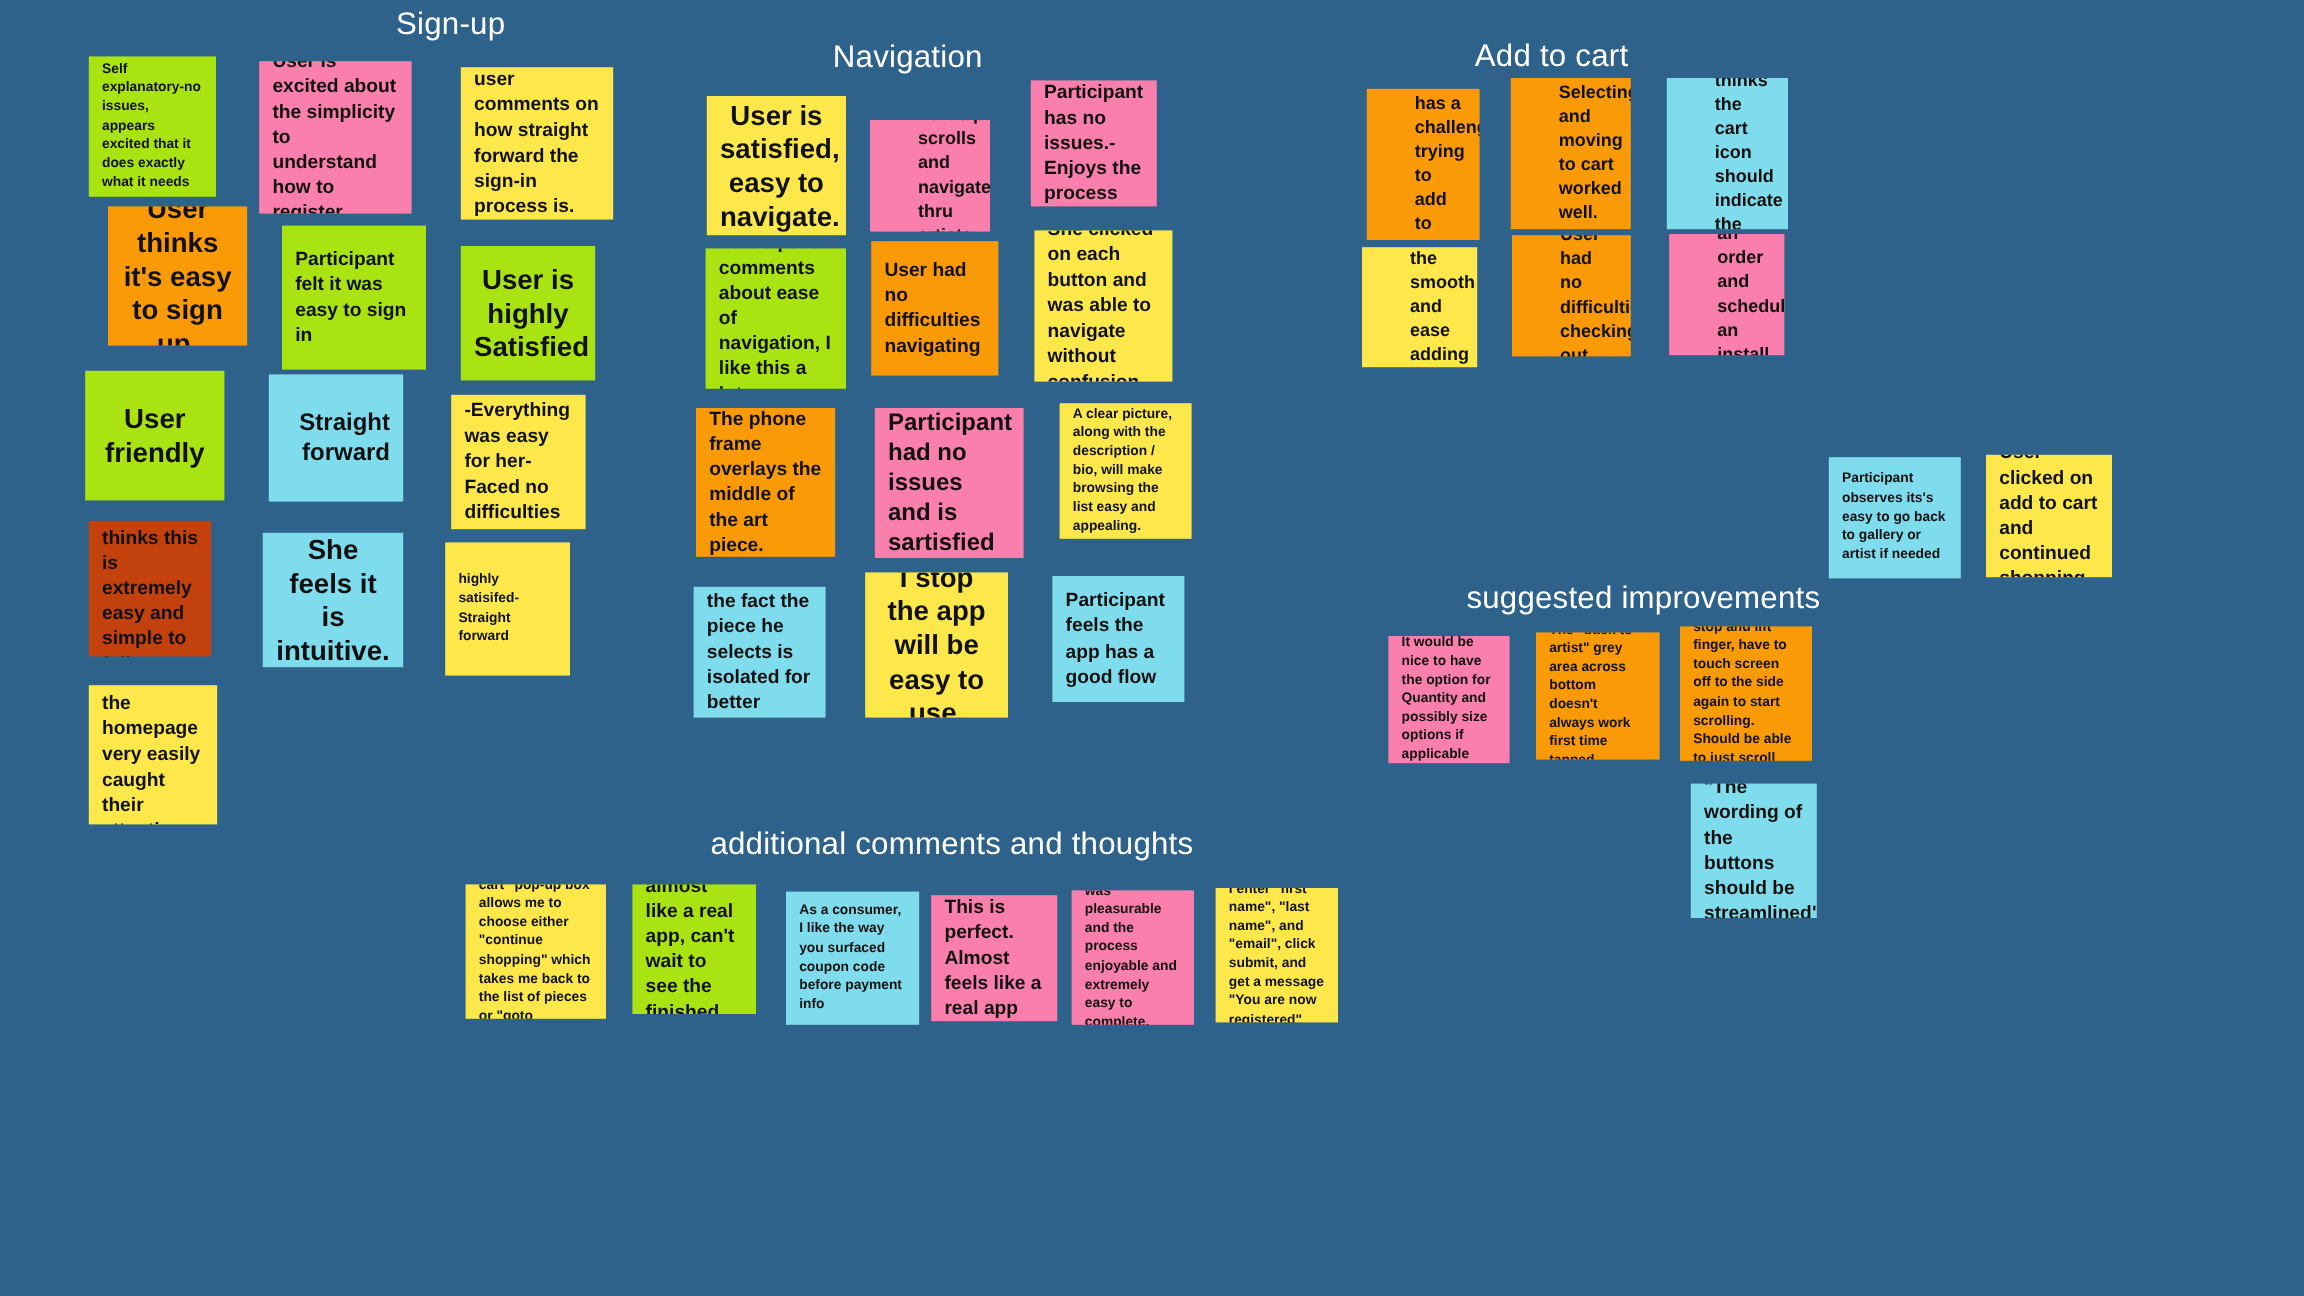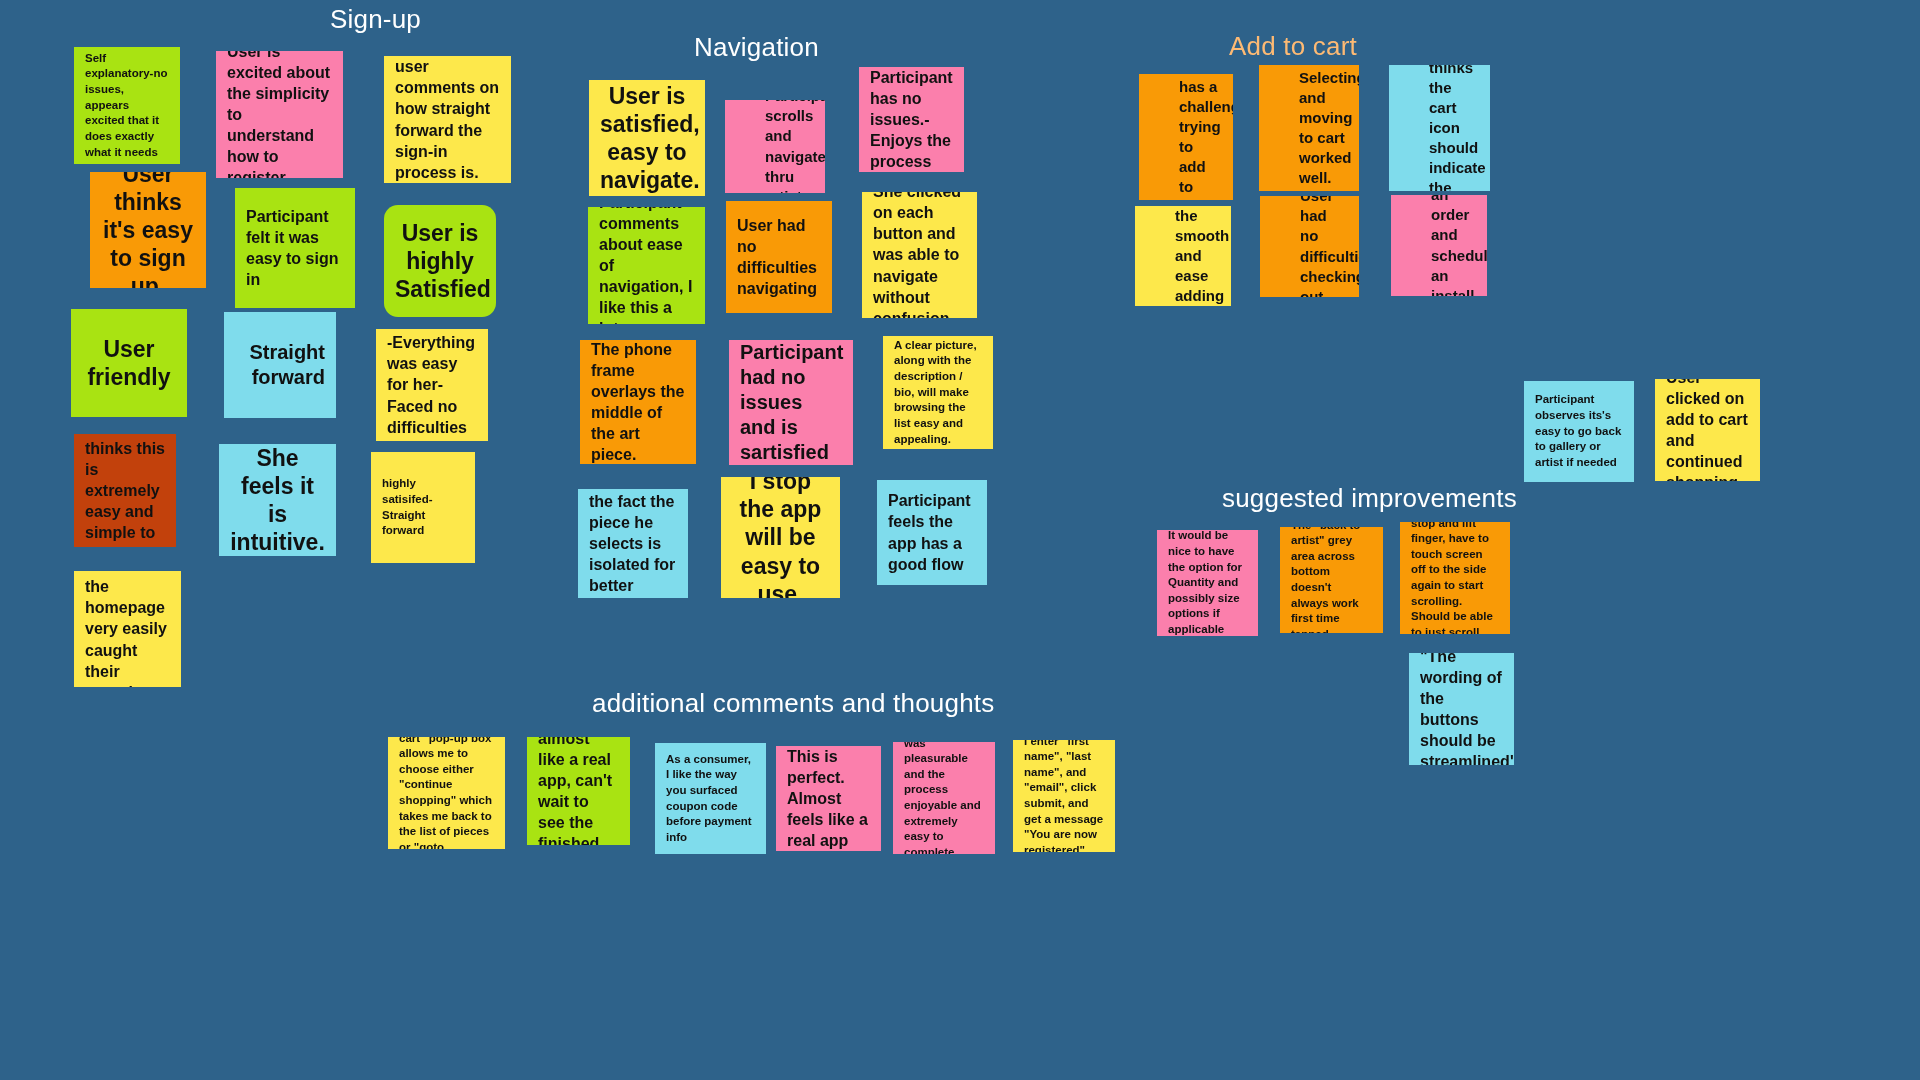--- a/index.html
+++ b/index.html
@@ -46,29 +46,29 @@
   .t-md { font-size: 16px;  line-height: 1.32; }
   .t-lg { font-size: 20px;  line-height: 1.25; }
   .t-xl { font-size: 23px;  line-height: 1.22; }
 </style>
 </head>
 <body>
 
 <div id="board" style="background: rgb(46, 98, 138);">
     <div class="section-title" style="left: 330px; top: 4px; font-size: 26px; color: rgb(255, 255, 255);">Sign-up</div>
     <div class="section-title" style="left: 694px; top: 32px; font-size: 26px; color: rgb(255, 255, 255);">Navigation</div>
-    <div class="section-title" style="left: 1229px; top: 31px; font-size: 26px; color: #fdba74; text-align: right;">Add to cart</div>
+    <div class="section-title" style="left: 1229px; top: 31px; font-size: 26px; color: #ffffff; text-align: right;">Add to cart</div>
     <div class="section-title" style="left: 1222px; top: 483px; font-size: 26px; color: rgb(255, 255, 255);">suggested improvements</div>
     <div class="section-title" style="left: 592px; top: 688px; font-size: 26px; color: #ffffff;">additional comments and thoughts</div>
     <div class="note t-xs left" style="left: 74px; top: 47px; width: 106px; height: 117px; background: rgb(169, 227, 18);">Self explanatory-no issues, appears excited that it does exactly what it needs</div>
     <div class="note t-md left" style="left: 216px; top: 51px; width: 127px; height: 127px; background: rgb(251, 127, 172);">User is excited about the simplicity to understand how to register.</div>
     <div class="note t-md left" style="left: 384px; top: 56px; width: 127px; height: 127px; background: rgb(253, 232, 75);">user comments on how straight forward the sign-in process is.</div>
     <div class="note t-xl center" style="left: 90px; top: 172px; width: 116px; height: 116px; background: rgb(249, 154, 6);">User thinks it's easy to sign up.</div>
     <div class="note t-md left" style="left: 235px; top: 188px; width: 120px; height: 120px; background: rgb(169, 227, 18);">Participant felt it was easy to sign in</div>
-    <div class="note t-xl center" style="left: 384px; top: 205px; width: 112px; height: 112px; background: rgb(169, 227, 18); border-radius: 14px;">User is highly Satisfied</div>
+    <div class="note t-xl center" style="left: 384px; top: 205px; width: 112px; height: 112px; background: rgb(169, 227, 18);">User is highly Satisfied</div>
     <div class="note t-xl center" style="left: 71px; top: 309px; width: 116px; height: 108px; background: rgb(169, 227, 18);">User friendly</div>
     <div class="note t-lg center" style="left: 224px; top: 312px; width: 112px; height: 106px; background: rgb(127, 220, 236); text-align: right;">Straight forward</div>
     <div class="note t-md left" style="left: 376px; top: 329px; width: 112px; height: 112px; background: rgb(253, 232, 75);">-Everything was easy for her-Faced no difficulties</div>
     <div class="note t-md left" style="left: 74px; top: 434px; width: 102px; height: 113px; background: #c2410c;">User thinks this is extremely easy and simple to follow.</div>
     <div class="note t-xl center" style="left: 219px; top: 444px; width: 117px; height: 112px; background: rgb(127, 220, 236);">She feels it is intuitive.</div>
     <div class="note t-xs left" style="left: 371px; top: 452px; width: 104px; height: 111px; background: rgb(253, 232, 75);">highly satisifed-Straight forward</div>
     <div class="note t-md left" style="left: 74px; top: 571px; width: 107px; height: 116px; background: rgb(253, 232, 75);">User  feels the homepage very easily caught their attention.</div>
     <div class="note t-xl center" style="left: 589px; top: 80px; width: 116px; height: 116px; background: rgb(253, 232, 75);">User is satisfied, easy to navigate.</div>
     <div class="note t-sm left" style="left: 725px; top: 100px; width: 100px; height: 93px; background: rgb(251, 127, 172);">Participant scrolls and navigates thru artists</div>
     <div class="note t-md left" style="left: 859px; top: 67px; width: 105px; height: 105px; background: rgb(251, 127, 172);">Participant has no issues.-Enjoys the process</div>

